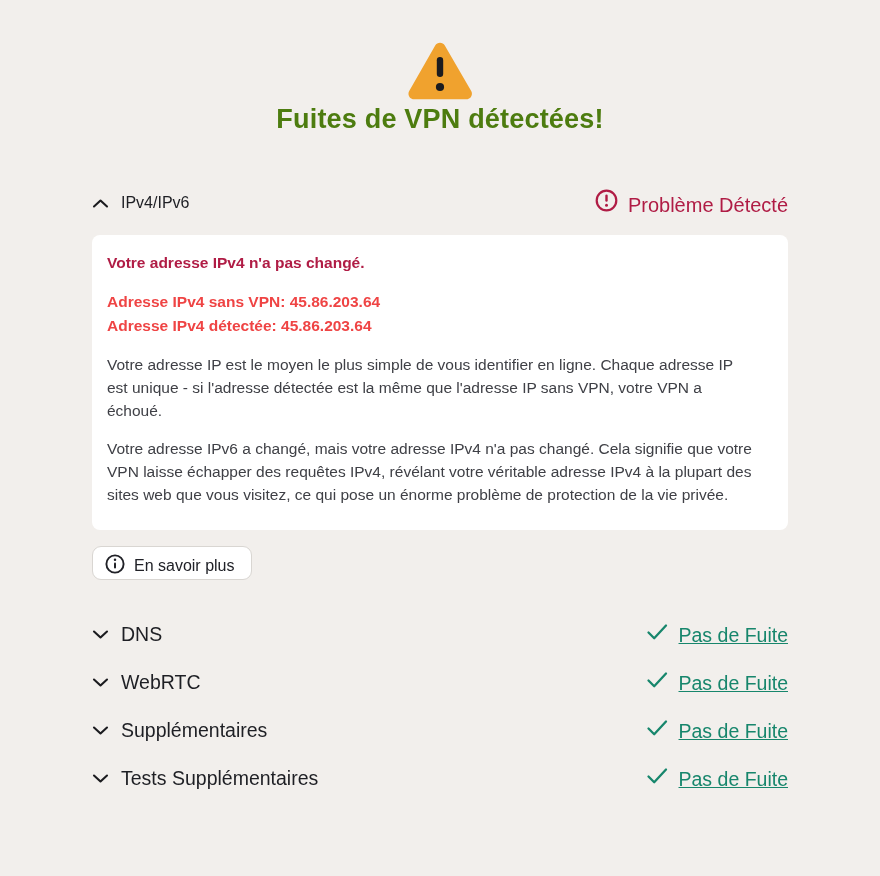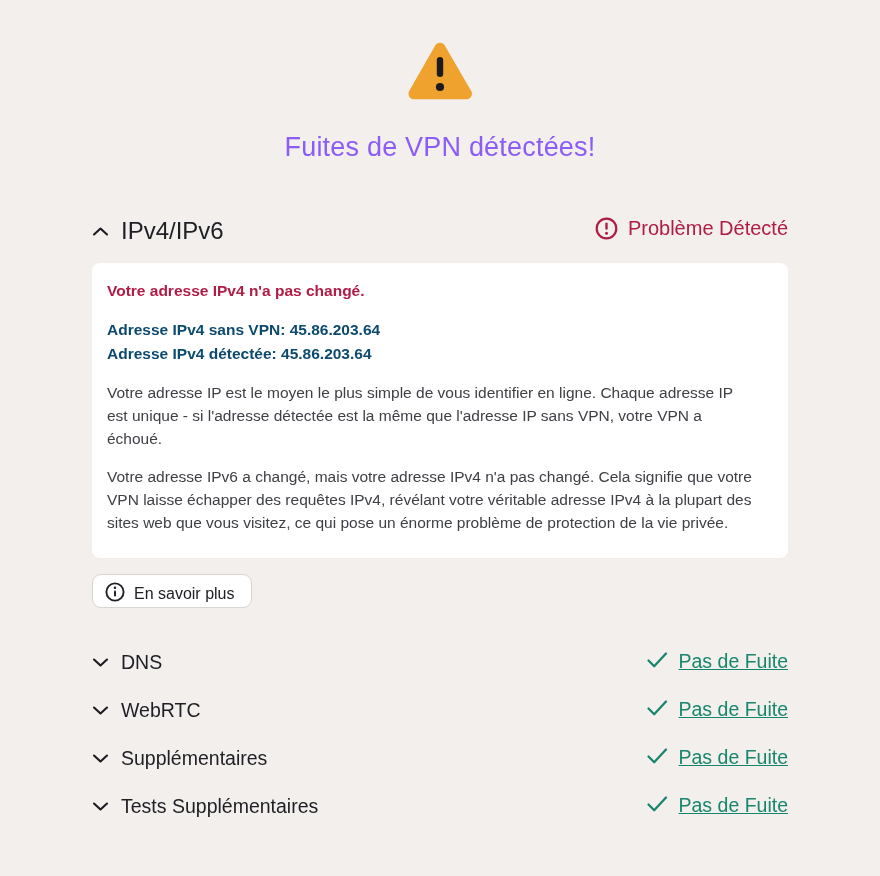--- a/index.html
+++ b/index.html
@@ -16,47 +16,46 @@
     overflow: hidden;
   }
   .container {
     width: 696px;
     margin: 0 auto;
   }
   
   .hero { text-align: center; padding-top: 42px; }
   .warn-icon { display: inline-block; }
   .page-title {
-    margin-top: 28px;
     font-size: 27px;
-    font-weight: 400;
+    font-weight: 700;
     letter-spacing: 0.2px;
-    color: #8b5cf6;
+    color: #4d7c0f;
   }
   
   .section-header {
     display: flex;
     align-items: center;
     justify-content: space-between;
     margin-top: 54px;
     cursor: pointer;
   }
   .section-left {
     display: flex;
     align-items: center;
     gap: 12px;
   }
   .section-label {
-    font-size: 24px;
+    font-size: 16px;
     font-weight: 500;
     color: #1e1f24;
   }
   .status {
     display: flex;
-    align-items: flex-start;
+    align-items: flex-end;
     gap: 10px;
     font-size: 20px;
     font-weight: 500;
   }
   .status-danger { color: #b01c45; }
   .status-success { color: #17866c; text-decoration: underline; }
   .chev { display: block; }
   
   .card {
     margin-top: 18px;
@@ -66,21 +65,21 @@
   }
   .card-headline {
     color: #b01c45;
     font-size: 15.5px;
     font-weight: 700;
     margin-bottom: 18px;
   }
   .card-ip {
     font-size: 15.5px;
     font-weight: 700;
-    color: #0c4a6e;
+    color: #ef4444;
     line-height: 24px;
   }
   .card-para {
     margin-top: 15px;
     font-size: 15.5px;
     line-height: 23px;
     color: #3f4046;
     font-weight: 400;
   }
   

